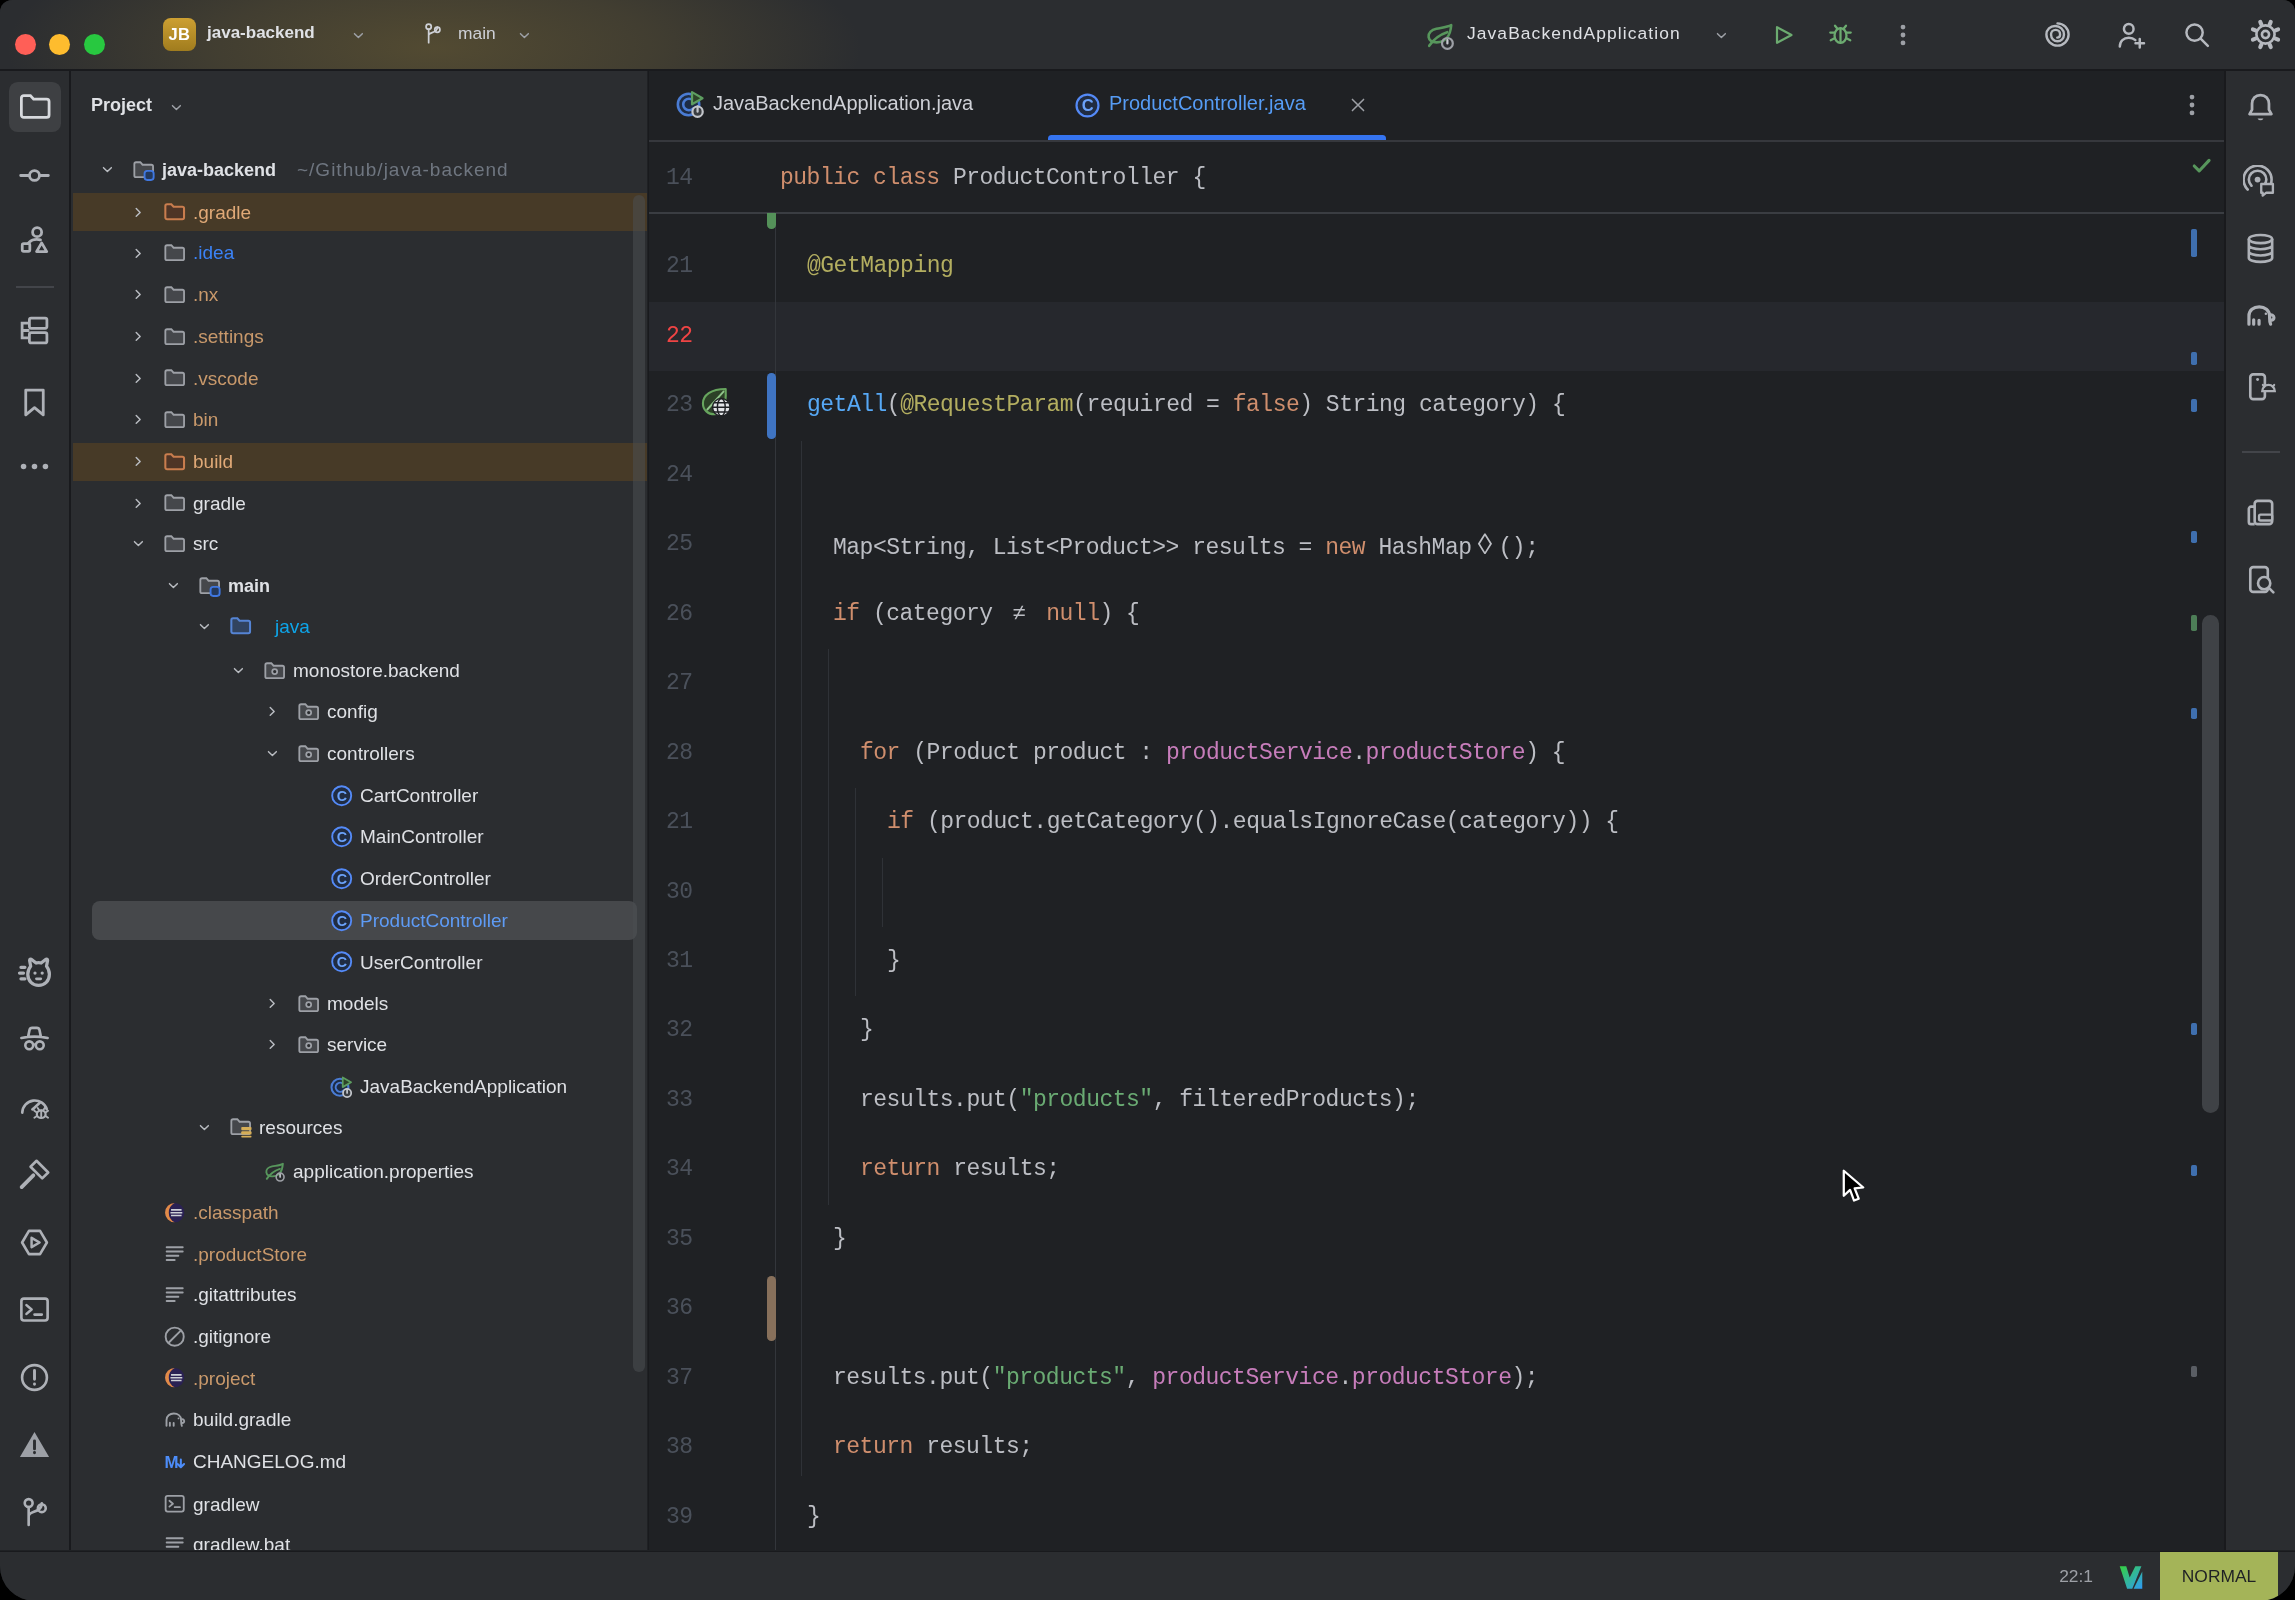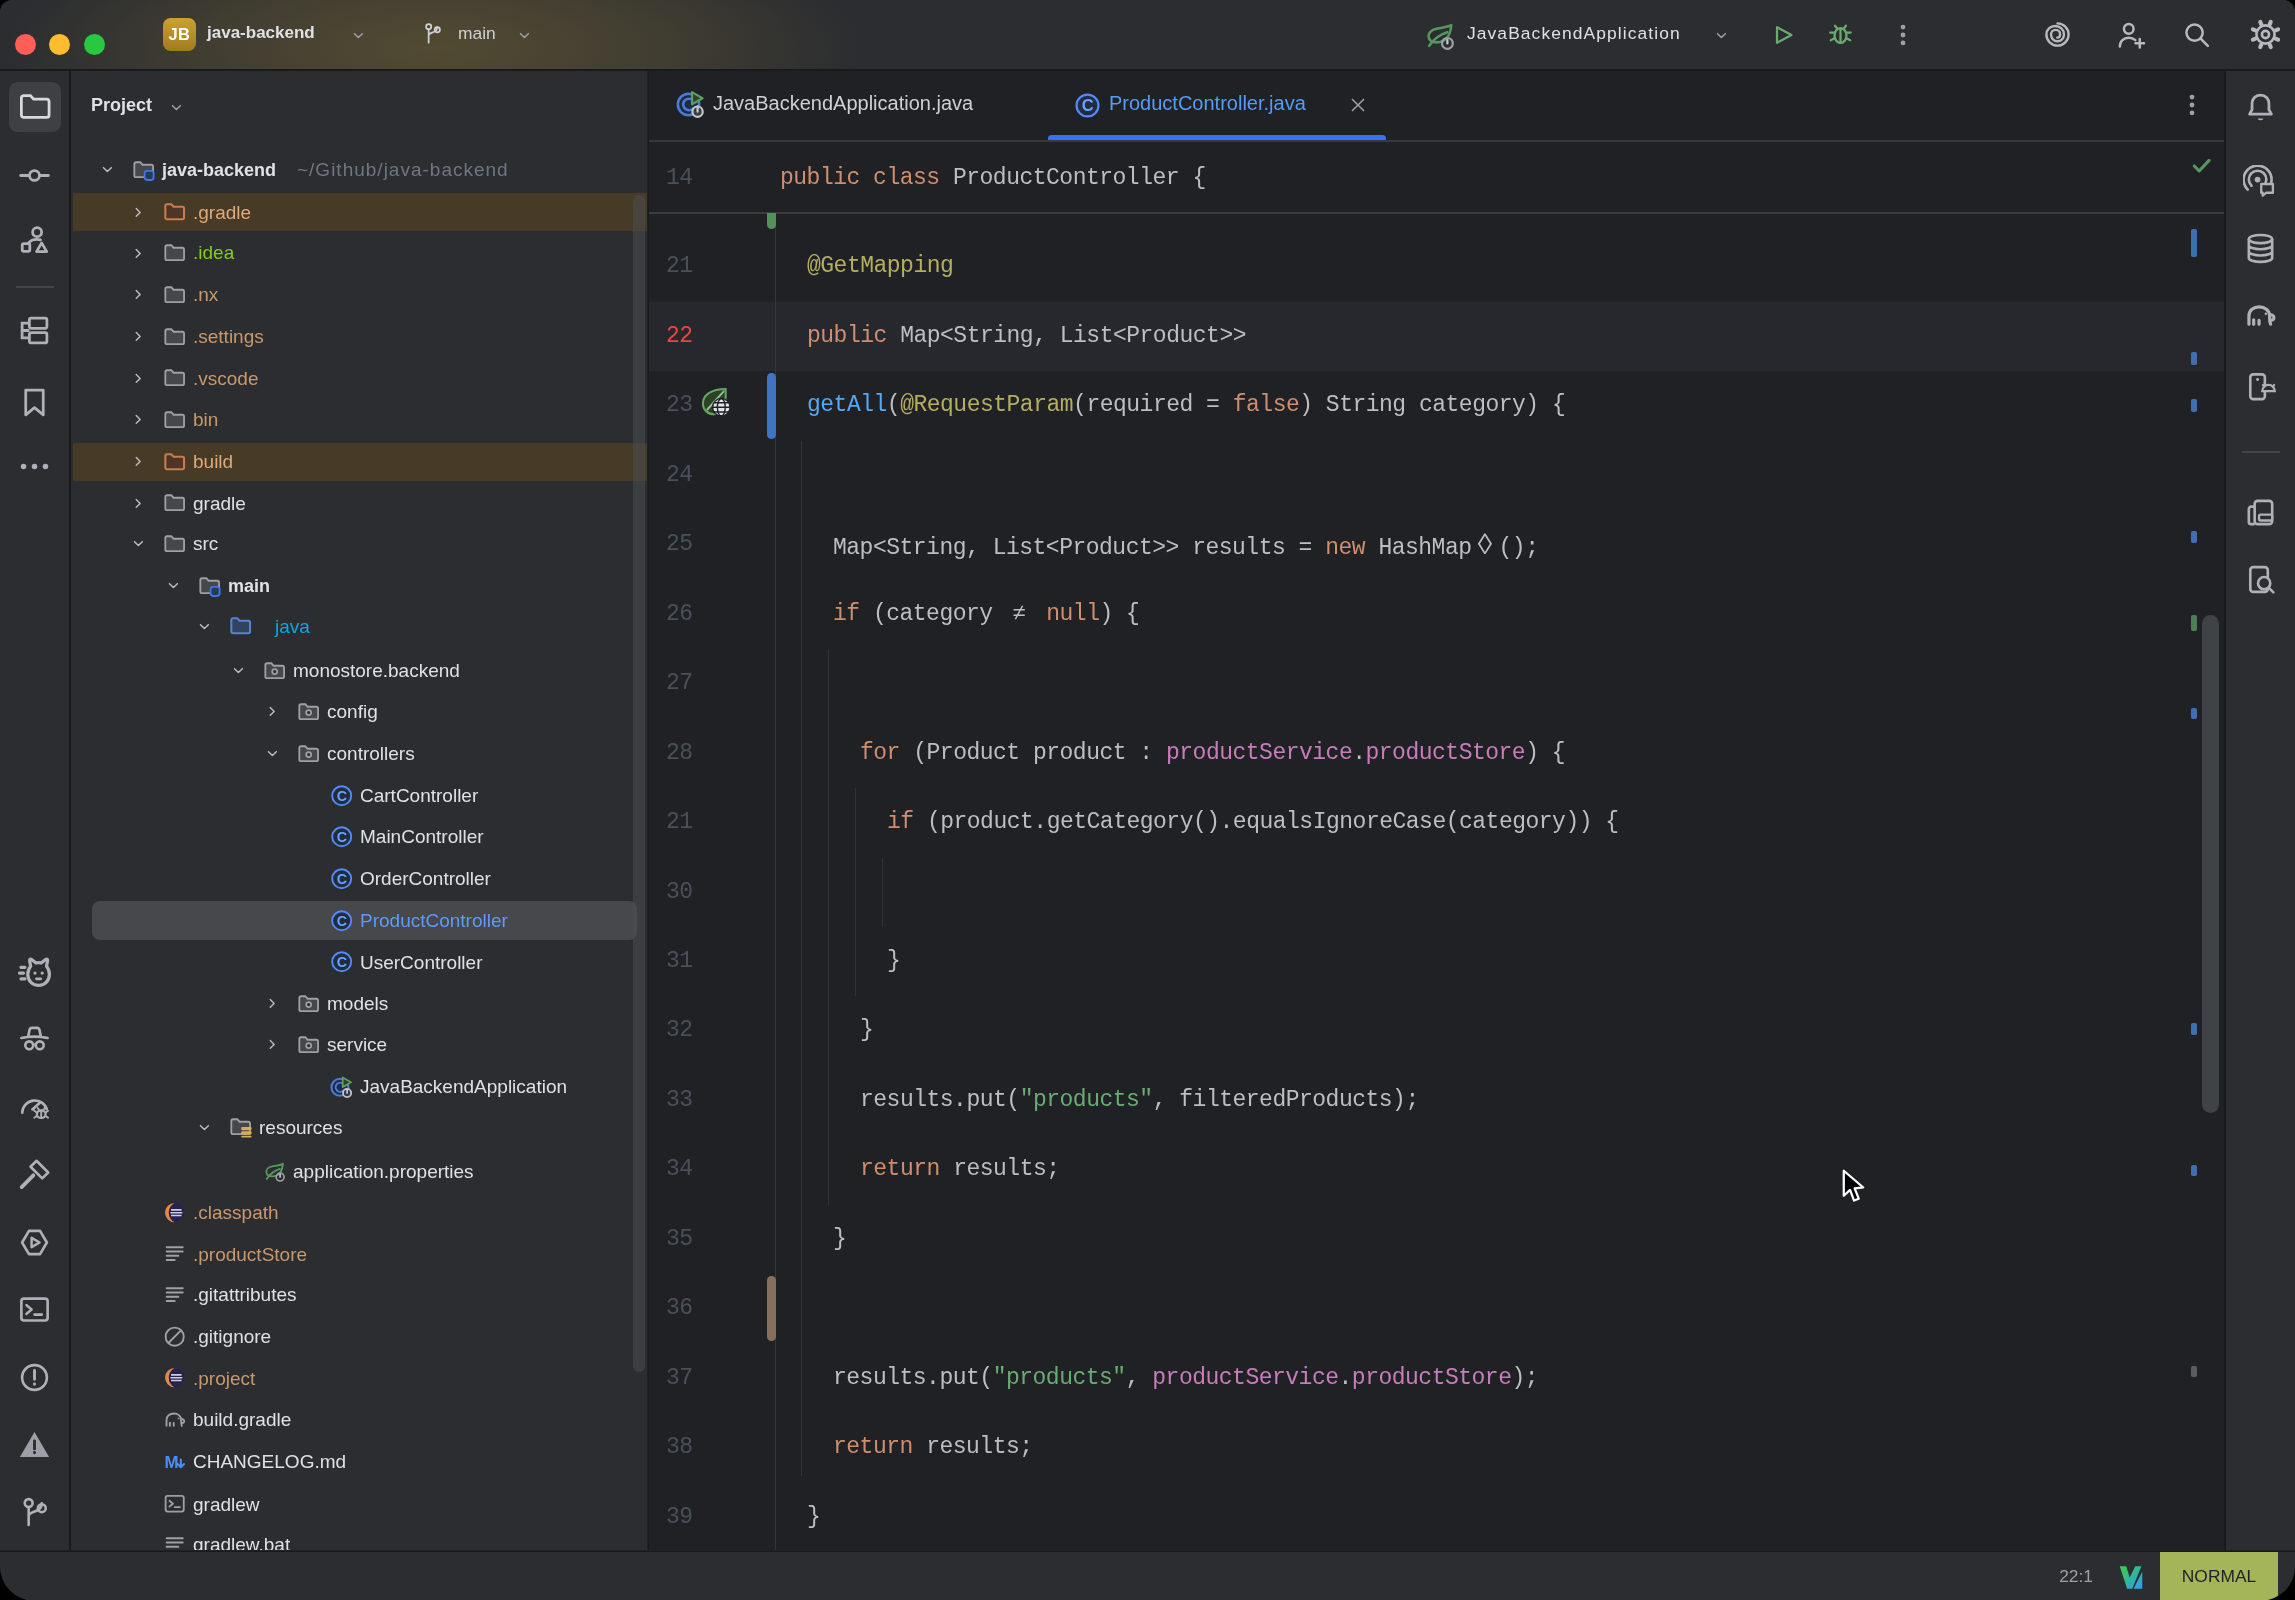--- a/index.html
+++ b/index.html
@@ -164,21 +164,21 @@
 <svg style="position:absolute;left:92px;top:129px" width="23.4" height="23.4" viewBox="0 0 16 16" fill="none">
         <path d="M1.6 4.1c0-.7.5-1.2 1.2-1.2h2.9l1.5 1.7h6c.7 0 1.2.5 1.2 1.2v6.1c0 .7-.5 1.2-1.2 1.2H2.8c-.7 0-1.2-.5-1.2-1.2z" stroke="#c97d4e" stroke-width="1.4" fill="#4f3526"></path>
       </svg>
 <div class="trow" style="left:122px;top:121px;color:#e0a977">.gradle</div>
 <svg style="position:absolute;left:60px;top:175px" width="14.8" height="14.8" viewBox="0 0 17 17" fill="none">
         <path d="M6 4 L10.5 8.5 L6 13" stroke="#b8bbc0" stroke-width="1.7" stroke-linecap="round" stroke-linejoin="round"></path>
       </svg>
 <svg style="position:absolute;left:92px;top:170px" width="23.4" height="23.4" viewBox="0 0 16 16" fill="none">
         <path d="M1.6 4.1c0-.7.5-1.2 1.2-1.2h2.9l1.5 1.7h6c.7 0 1.2.5 1.2 1.2v6.1c0 .7-.5 1.2-1.2 1.2H2.8c-.7 0-1.2-.5-1.2-1.2z" stroke="#9da0a6" stroke-width="1.25" fill="#45474b"></path>
       </svg>
-<div class="trow" style="left:122px;top:161px;color:#84cc16">.idea</div>
+<div class="trow" style="left:122px;top:161px;color:#3b82f6">.idea</div>
 <svg style="position:absolute;left:60px;top:216px" width="14.8" height="14.8" viewBox="0 0 17 17" fill="none">
         <path d="M6 4 L10.5 8.5 L6 13" stroke="#b8bbc0" stroke-width="1.7" stroke-linecap="round" stroke-linejoin="round"></path>
       </svg>
 <svg style="position:absolute;left:92px;top:212px" width="23.4" height="23.4" viewBox="0 0 16 16" fill="none">
         <path d="M1.6 4.1c0-.7.5-1.2 1.2-1.2h2.9l1.5 1.7h6c.7 0 1.2.5 1.2 1.2v6.1c0 .7-.5 1.2-1.2 1.2H2.8c-.7 0-1.2-.5-1.2-1.2z" stroke="#9da0a6" stroke-width="1.25" fill="#45474b"></path>
       </svg>
 <div class="trow" style="left:122px;top:203px;color:#c9996b">.nx</div>
 <svg style="position:absolute;left:60px;top:258px" width="14.8" height="14.8" viewBox="0 0 17 17" fill="none">
         <path d="M6 4 L10.5 8.5 L6 13" stroke="#b8bbc0" stroke-width="1.7" stroke-linecap="round" stroke-linejoin="round"></path>
       </svg>
@@ -417,21 +417,20 @@
 <svg style="position:absolute;left:50px;top:314px" width="35" height="35" viewBox="0 0 40 40" fill="none">
         <path d="M30.5 4.5 C13.5 4.5 4.5 12 4.5 21 C4.5 28.8 10.5 33.5 17.5 33.5 C26 33.5 31.5 26.5 30.5 4.5 Z" fill="#2c4127" stroke="#67a55e" stroke-width="2.4" stroke-linejoin="round"></path>
         <path d="M9.5 28 L28 7.5" stroke="#8fc48a" stroke-width="2.2" stroke-linecap="round"></path>
         <circle cx="25.5" cy="25.5" r="10" fill="#e3e5e8" stroke="#1f2124" stroke-width="1.6"></circle>
         <ellipse cx="25.5" cy="25.5" rx="4.5" ry="10" fill="none" stroke="#1f2124" stroke-width="1.6"></ellipse>
         <path d="M15.5 25.5 H35.5 M17 20.2 H34 M17 30.8 H34" stroke="#1f2124" stroke-width="1.6"></path>
       </svg>
 <div class="num mono" style="left:-10.4px;top:161px">21</div>
 <div class="cl mono" style="left:158px;top:161px"><span style="color:#b3ae60">@GetMapping</span></div>
 <div class="num mono" style="left:-10.4px;top:231px;color:#ef4444">22</div>
-<div class="cl mono" style="left:158px;top:231px"><span style="color:#cf8e6d">public </span><span style="color:#bcbec4">Map&lt;String, List&lt;Product&gt;&gt;</span></div>
 <div class="num mono" style="left:-10.4px;top:300px">23</div>
 <div class="cl mono" style="left:158px;top:300px"><span style="color:#56a8f5">getAll</span><span style="color:#bcbec4">(</span><span style="color:#b3ae60">@RequestParam</span><span style="color:#bcbec4">(required = </span><span style="color:#cf8e6d">false</span><span style="color:#bcbec4">) String category) {</span></div>
 <div class="num mono" style="left:-10.4px;top:439px">25</div>
 <div class="cl mono" style="left:184px;top:439px"><span style="color:#bcbec4">Map&lt;String, List&lt;Product&gt;&gt; results = </span><span style="color:#cf8e6d">new</span><span style="color:#bcbec4"> HashMap</span><span style="display:inline-block;width:27px;text-align:center;color:#bcbec4;letter-spacing:0;font-size:29px;font-family:'Liberation Sans'">◊</span><span style="color:#bcbec4">();</span></div>
 <div class="num mono" style="left:-10.4px;top:509px">26</div>
 <div class="cl mono" style="left:184px;top:509px"><span style="color:#cf8e6d">if</span><span style="color:#bcbec4"> (category </span><span style="display:inline-block;width:27px;text-align:center;color:#bcbec4;letter-spacing:0;font-size:23px;font-family:'Liberation Mono'">≠</span><span style="color:#bcbec4"> </span><span style="color:#cf8e6d">null</span><span style="color:#bcbec4">) {</span></div>
 <div class="num mono" style="left:-10.4px;top:578px">27</div>
 <div class="num mono" style="left:-10.4px;top:648px">28</div>
 <div class="cl mono" style="left:211px;top:648px"><span style="color:#cf8e6d">for</span><span style="color:#bcbec4"> (Product product : </span><span style="color:#c77dbb">productService</span><span style="color:#bcbec4">.</span><span style="color:#c77dbb">productStore</span><span style="color:#bcbec4">) {</span></div>
 <div class="num mono" style="left:-10.4px;top:717px">21</div>

